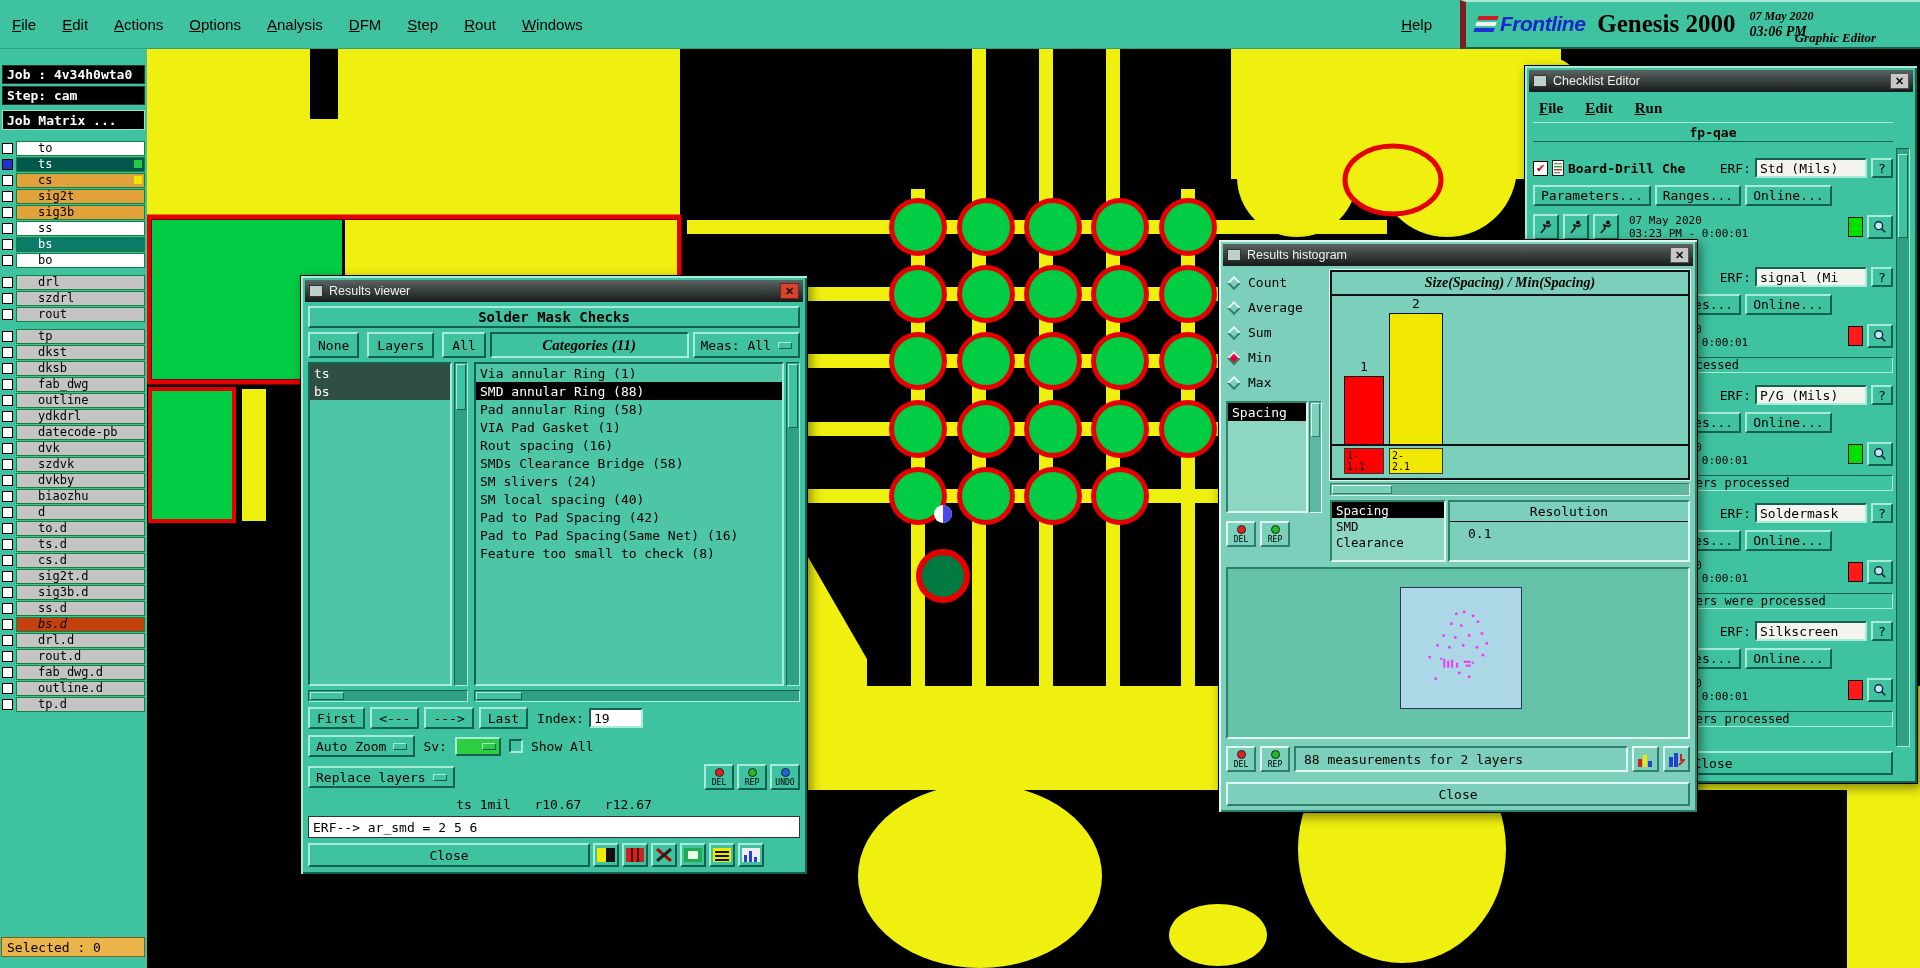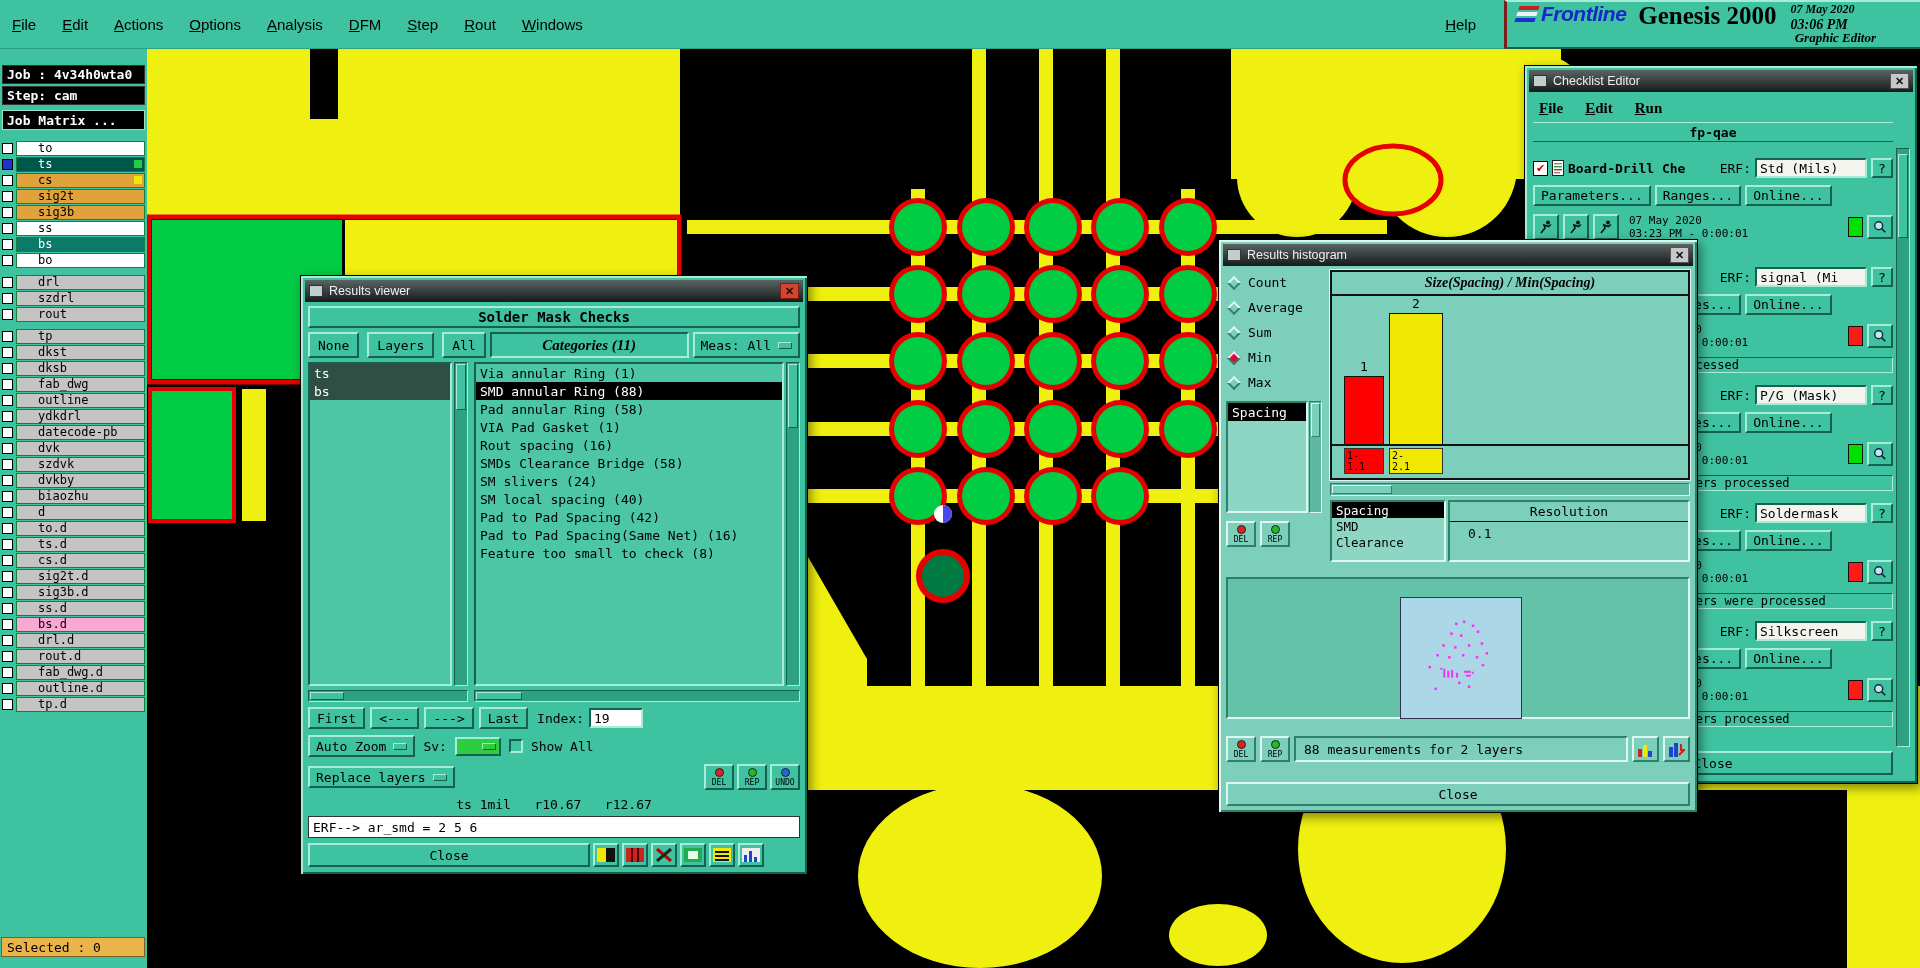--- a/index.html
+++ b/index.html
@@ -11,21 +11,21 @@
 body{width:1920px;height:968px;overflow:hidden;background:#000;font-family:"DejaVu Sans Mono",monospace}
 #app{position:absolute;left:0;top:0;width:1920px;height:968px;background:var(--t)}
 
 
 #menubar{position:absolute;left:0;top:0;width:1920px;height:49px;background:var(--t);display:flex;align-items:center;border-bottom:1px solid #2AA184}
 #menu-items{display:flex;gap:26px;padding-left:12px;align-items:center}
 .menu-item{font:15px "Liberation Sans",sans-serif;color:#000;cursor:default;white-space:nowrap}
 .menu-item::first-letter{text-decoration:underline}
 #menu-help{margin-left:auto;margin-right:28px;font:15px "Liberation Sans",sans-serif}
 #menu-help::first-letter{text-decoration:underline}
-#brand{width:416px;height:49px;border-left:3px solid #7f1d1d;border-top:2px solid var(--tl);border-bottom:2px solid var(--td);display:flex;align-items:flex-start;padding:0 10px;position:relative;background:var(--t)}
+#brand{width:460px;height:49px;border-left:6px solid #7f1d1d;border-top:2px solid var(--tl);border-bottom:2px solid var(--td);display:flex;align-items:center;padding:0 10px;position:relative;background:var(--t)}
 #logo{display:flex;align-items:center;gap:4px}
 #logo-stripes{display:flex;flex-direction:column;gap:2px;transform:skewX(-18deg)}
 #logo-stripes i{display:block;width:20px;height:4px}
 #logo-stripes i:nth-child(1){background:#C8202A}
 #logo-stripes i:nth-child(2){background:#F2F2F2}
 #logo-stripes i:nth-child(3){background:#1C2FD0}
 #logo-text{font:italic 700 21px "Liberation Sans",sans-serif;color:#1628C8;letter-spacing:-.5px}
 #product{font:700 25px "Liberation Serif",serif;color:#000;margin-left:12px;white-space:nowrap}
 #brand-dt{margin-left:14px}
 #brand-date{font:italic 700 12px "Liberation Serif",serif;white-space:nowrap}
@@ -101,21 +101,21 @@
 .rv-actions{display:flex;align-items:center;flex:none;height:30px}
 #rv-dotbtns{margin-left:auto;display:flex;gap:3px}
 #rv-measure-line{height:16px;font:13px "DejaVu Sans Mono",monospace;display:flex;align-items:center;justify-content:center;white-space:pre}
 #rv-erf-line{height:22px;background:#fff;border:1px solid #333;font:13px "DejaVu Sans Mono",monospace;display:flex;align-items:center;padding-left:4px;white-space:pre}
 .rv-bottom{display:flex;gap:3px;align-items:center;flex:none;height:26px}
 #rv-close{width:282px;height:24px}
 .toolbtn{width:26px;height:24px;background:var(--t);border:2px solid;border-color:var(--tl) var(--td) var(--td) var(--tl);display:flex;align-items:center;justify-content:center}
 
 
 #hg{left:1218px;top:239px;width:480px;height:574px}
-.hg-body{flex:1;display:flex;flex-direction:column;gap:15px;padding:4px 3px 2px}
+.hg-body{flex:1;display:flex;flex-direction:column;gap:5px;padding:4px 3px 2px}
 .hg-top{display:flex;gap:8px;flex:none}
 .hg-left{width:96px;flex:none}
 .stat-row{display:flex;align-items:center;height:25px;font:13px "DejaVu Sans Mono",monospace;color:#000}
 .diam{width:10px;height:10px;background:var(--h);border:2px solid;border-color:var(--hl) var(--hd) var(--hd) var(--hl);transform:rotate(45deg);margin:0 9px 0 3px;flex:none}
 .diam.on{background:#E8003C}
 .hg-measurebox{display:flex;height:112px;margin-top:6px}
 .list2{background:#8CD6C3;border:2px solid;border-color:var(--hd) var(--hl) var(--hl) var(--hd);flex:1;overflow:hidden}
 .list2 .list-item{height:18px;font:13px "DejaVu Sans Mono",monospace}
 .vscroll2{width:13px;margin-left:1px;background:#5FB8A0;border:1px solid;border-color:var(--hd) var(--hl) var(--hl) var(--hd)}
 .vthumb2{margin:1px;height:34px;background:var(--h);border:1px solid;border-color:var(--hl) var(--hd) var(--hd) var(--hl)}
@@ -329,21 +329,21 @@
           <div class="layer-row">
             <div class="layer-check"></div>
             <div class="layer-name" style="background: rgb(196, 196, 196); color: rgb(0, 0, 0);">sig3b.d</div>
           </div>
           <div class="layer-row">
             <div class="layer-check"></div>
             <div class="layer-name" style="background: rgb(196, 196, 196); color: rgb(0, 0, 0);">ss.d</div>
           </div>
           <div class="layer-row">
             <div class="layer-check"></div>
-            <div class="layer-name" style="background: #f9a8d4; color: rgb(0, 0, 0);">bs.d</div>
+            <div class="layer-name" style="background: #c2410c; color: rgb(0, 0, 0); font-style: italic;">bs.d</div>
           </div>
           <div class="layer-row">
             <div class="layer-check"></div>
             <div class="layer-name" style="background: rgb(196, 196, 196); color: rgb(0, 0, 0);">drl.d</div>
           </div>
           <div class="layer-row">
             <div class="layer-check"></div>
             <div class="layer-name" style="background: rgb(196, 196, 196); color: rgb(0, 0, 0);">rout.d</div>
           </div>
           <div class="layer-row">
@@ -737,21 +737,21 @@
                 <svg viewBox="0 0 12 16" width="12" height="16">
                   <rect x="0.5" y="0.5" width="11" height="15" fill="#fff" stroke="#222"></rect>
                   <rect x="2" y="3" width="8" height="1.4" fill="#888"></rect>
                   <rect x="2" y="6" width="8" height="1.4" fill="#2a2"></rect>
                   <rect x="2" y="9" width="8" height="1.4" fill="#c22"></rect>
                   <rect x="2" y="12" width="6" height="1.4" fill="#888"></rect>
                 </svg>
               </div>
               <div class="cl-label"></div>
               <div class="cl-erflab">ERF:</div>
-              <div class="cl-erffield">P/G (Mask)</div>
+              <div class="cl-erffield">P/G (Mils)</div>
               <div class="btn cl-q">?</div>
             </div>
             <div class="cl-btnrow">
               <div class="btn cl-btn">Parameters...</div>
               <div class="btn cl-btn">Ranges...</div>
               <div class="btn cl-btn">Online...</div>
             </div>
             <div class="cl-runrow">
               <div class="btn cl-runbtn">
                 <svg viewBox="0 0 16 16" width="16" height="16">

